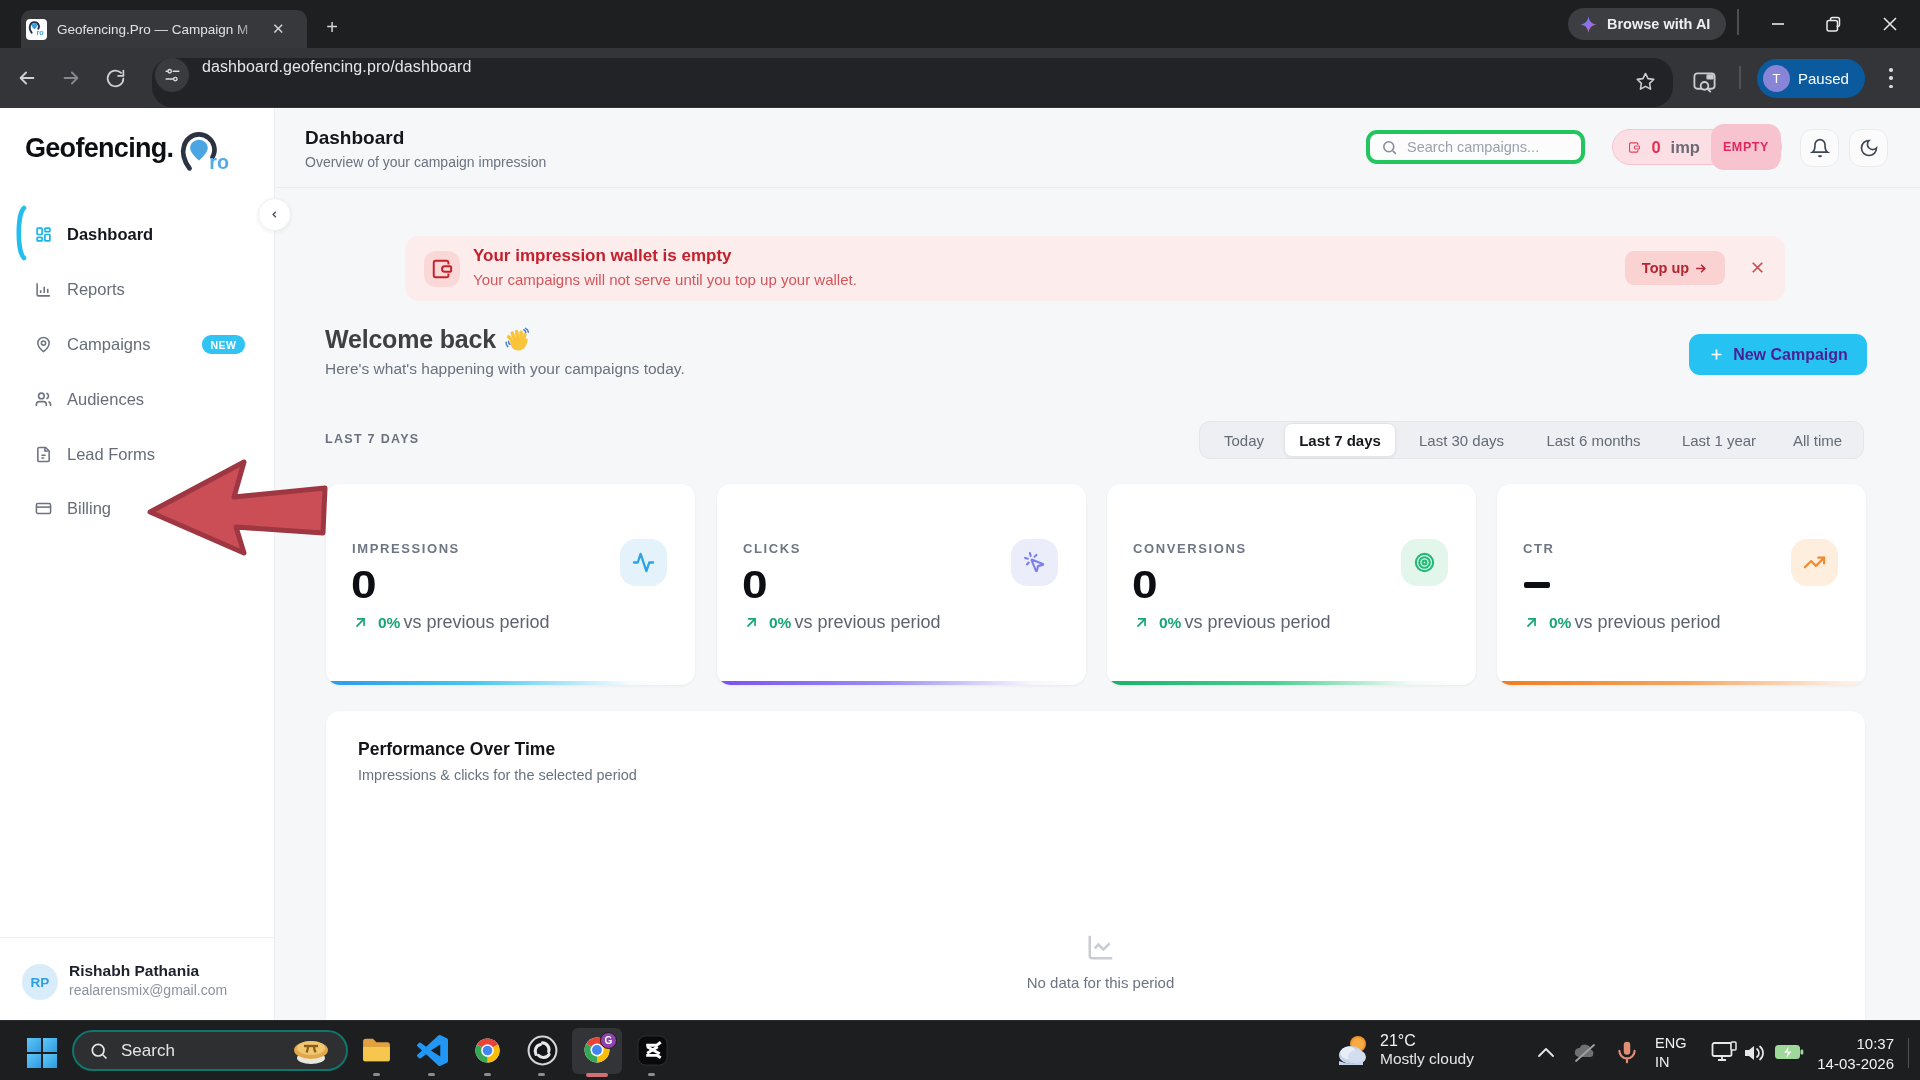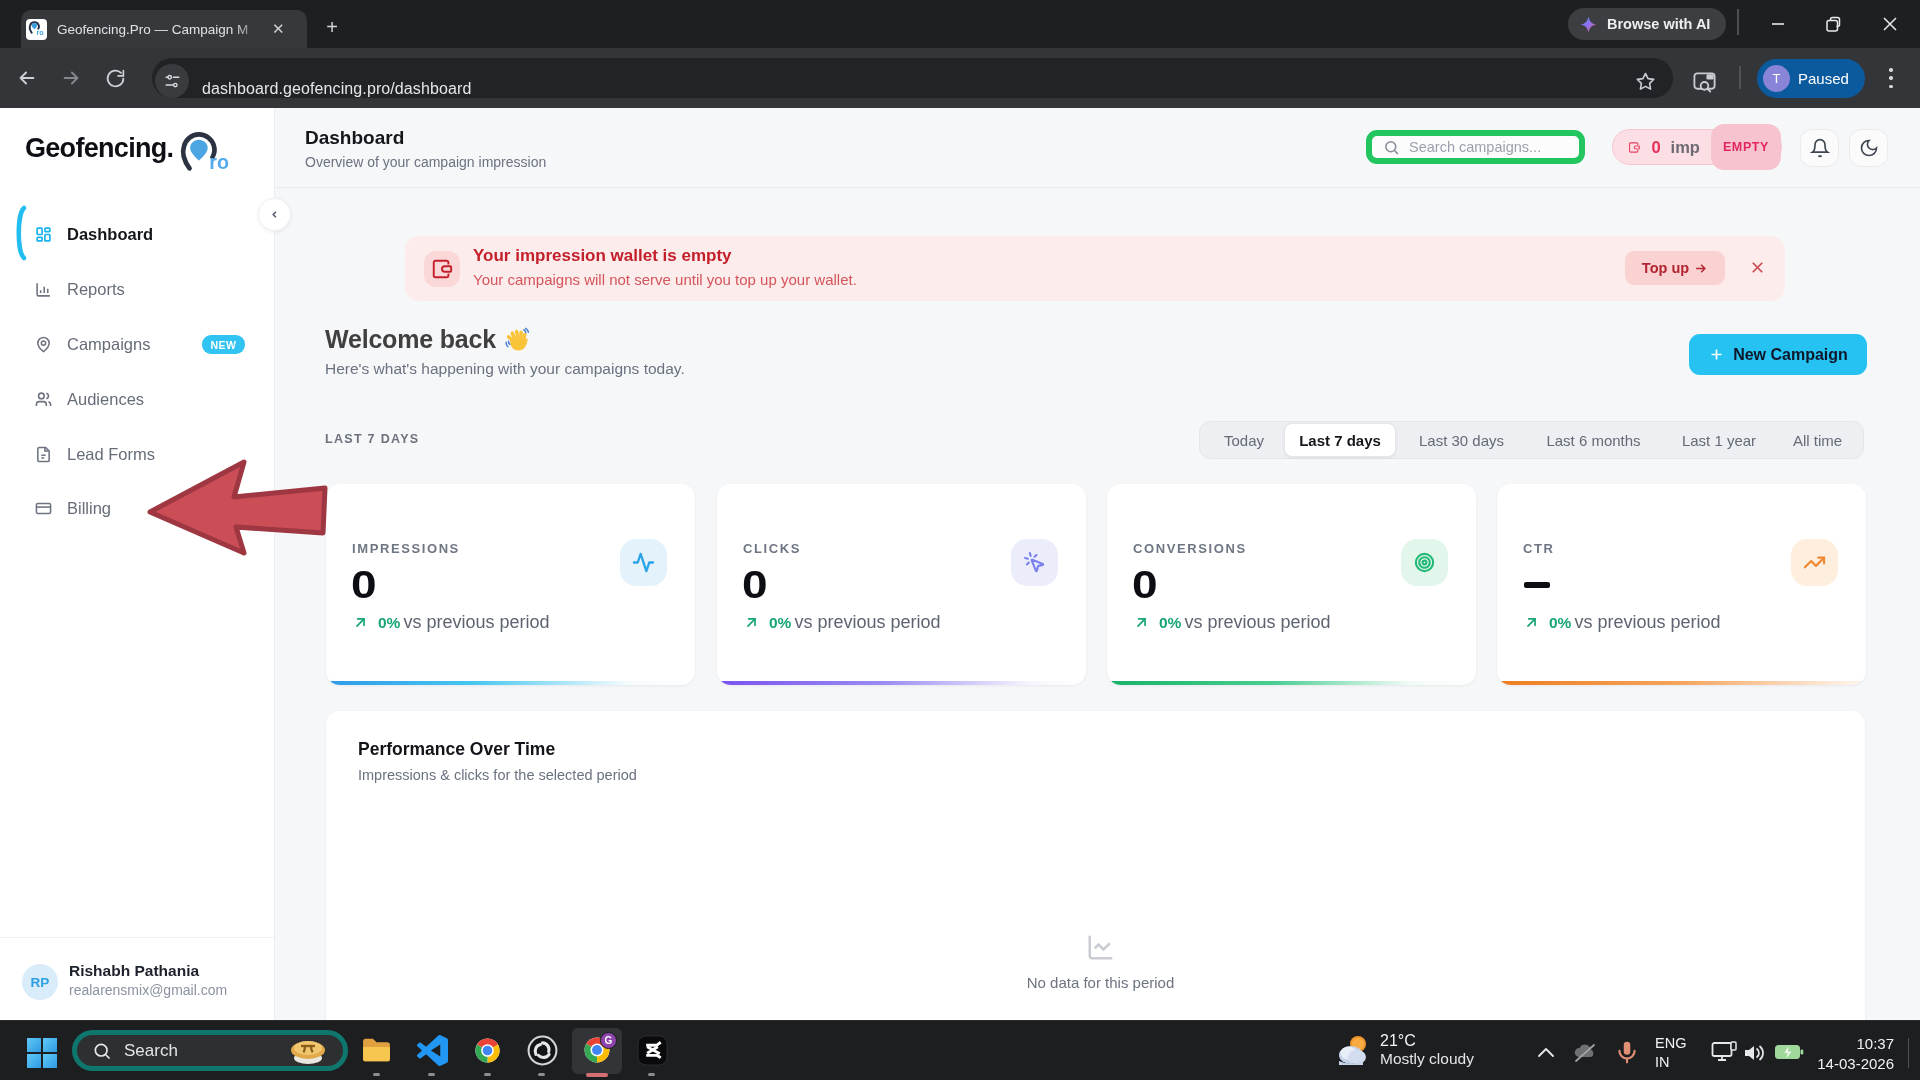--- a/index.html
+++ b/index.html
@@ -9,21 +9,21 @@
 #chrome{position:absolute;top:0;left:0;width:1920px;height:108px;background:#1e1f21}
 #toolbar{position:absolute;top:48px;left:0;width:1920px;height:60px;background:#343539}
 #tab{position:absolute;top:10px;left:21px;width:286px;height:38px;background:#37383c;border-radius:10px 10px 0 0;display:flex;align-items:center}
 #tab .fav{width:21px;height:21px;margin-left:5px;background:#fff;border-radius:4px;display:flex;align-items:center;justify-content:center}
 #tab .title{color:#dfe1e4;font-size:13.5px;margin-left:10px;white-space:nowrap;overflow:hidden;width:208px;-webkit-mask-image:linear-gradient(90deg,#000 85%,transparent)}
 #tab .x{color:#cfd1d4;font-size:15px;margin-left:7px}
 #newtab{position:absolute;top:18px;left:322px;width:20px;height:20px;color:#d2d4d7;font-size:20px;line-height:18px;text-align:center}
 #browseai{position:absolute;top:8px;left:1568px;width:158px;height:32px;background:#3c3e42;border-radius:16px;display:flex;align-items:center;color:#eceef0;font-weight:bold;font-size:14.5px}
 #winsep{position:absolute;top:9px;left:1737px;width:2px;height:26px;background:#4c4e52}
 .winbtn{position:absolute;top:10px;height:28px;width:28px;display:flex;align-items:center;justify-content:center}
-#urlbar{position:absolute;top:58px;left:152px;width:1521px;height:40px;background:#222327;border-radius:20px;display:flex;align-items:flex-end}
+#urlbar{position:absolute;top:58px;left:152px;width:1521px;height:49px;background:#222327;border-radius:20px;display:flex;align-items:flex-start}
 #tune{width:34px;height:34px;border-radius:50%;background:#393b3f;margin-left:3px;display:flex;align-items:center;justify-content:center}
 #urltext{color:#e4e6e9;font-size:16px;margin-left:13px;letter-spacing:.1px}
 #star{position:absolute;left:1635px;top:71px}
 #panelic{position:absolute;left:1692px;top:70px}
 #toolsep{position:absolute;left:1739px;top:66px;width:2px;height:23px;background:#505256}
 #paused{position:absolute;left:1757px;top:59px;width:108px;height:39px;border-radius:20px;background:#0b5a9e;display:flex;align-items:center}
 #paused .av{width:27px;height:27px;border-radius:50%;background:#8884d8;color:#fff;font-size:13px;display:flex;align-items:center;justify-content:center;margin-left:6px}
 #paused .tx{color:#fff;font-size:15px;margin-left:8px}
 #kebab{position:absolute;left:1884px;top:66px;width:14px;height:24px;display:flex;flex-direction:column;align-items:center;justify-content:space-between;padding:2px 0}
 #kebab i{width:3.5px;height:3.5px;border-radius:50%;background:#d8dadd}
@@ -38,38 +38,38 @@
 .nav.active .t{color:#14161c;font-weight:bold}
 #newbadge{position:absolute;left:202px;top:227px;width:43px;height:19px;background:#31c4f3;border-radius:9px;color:#fff;font-size:10.5px;font-weight:bold;letter-spacing:.5px;display:flex;align-items:center;justify-content:center}
 #sfoot{position:absolute;left:0;top:829px;width:274px;border-top:1px solid #eef0f2;height:88px}
 #sfoot .av{position:absolute;left:22px;top:26px;width:36px;height:36px;border-radius:50%;background:#d9ecf9;color:#2e9fe0;font-weight:bold;font-size:13.5px;display:flex;align-items:center;justify-content:center}
 #sfoot .nm{position:absolute;left:69px;top:24px;font-size:15.5px;font-weight:bold;color:#1c212b}
 #sfoot .em{position:absolute;left:69px;top:44px;font-size:14px;color:#8b93a0}
 
 #header{position:absolute;left:276px;top:0;width:1644px;height:80px;border-bottom:1px solid #e9ebee}
 #header .h1{position:absolute;left:29px;top:19px;font-size:19px;font-weight:bold;color:#14161b}
 #header .h2{position:absolute;left:29px;top:46px;font-size:14px;color:#6b7280}
-#hsearch{position:absolute;left:1090px;top:22px;width:219px;height:34px;background:#fcfcfd;border:6px solid #22c55e;border-radius:11px;display:flex;align-items:center}
+#hsearch{position:absolute;left:1090px;top:22px;width:219px;height:34px;background:#fcfcfd;border:4px solid #22c55e;border-radius:11px;display:flex;align-items:center}
 #hsearch .ph{color:#9aa1ac;font-size:14.5px;margin-left:9px}
 #imppill{position:absolute;left:1336px;top:21px;width:170px;height:36px;background:#fcdfe5;border:1px solid #f7c5d0;border-radius:18px;display:flex;align-items:center}
 #imppill .n{color:#e82e57;font-weight:bold;font-size:16.5px;margin-left:11px}
 #imppill .u{color:#6e6a74;font-weight:bold;font-size:16.5px;margin-left:10px}
 #imppill .badge{margin-left:11px;background:#f7c3cf;color:#e22760;font-size:12.5px;font-weight:bold;letter-spacing:.6px;border-radius:13px;padding:16px 12px}
 .hbtn{position:absolute;top:21px;width:39px;height:38px;background:#fbfbfc;border:1px solid #e9ebee;border-radius:12px;display:flex;align-items:center;justify-content:center}
 
 #content{position:absolute;left:276px;top:80px;width:1644px;height:837px}
 #alert{position:absolute;left:129px;top:48px;width:1380px;height:65px;background:#fdecec;border-radius:14px}
 #alert .ic{position:absolute;left:19px;top:15px;width:36px;height:36px;border-radius:12px;background:#fad8d8;display:flex;align-items:center;justify-content:center}
 #alert .t1{position:absolute;left:68px;top:10px;font-size:17px;font-weight:bold;color:#c3202c}
 #alert .t2{position:absolute;left:68px;top:35px;font-size:15px;color:#d4555c}
 #topup{position:absolute;left:1220px;top:15px;width:100px;height:34px;background:#fbd2d2;border-radius:9px;display:flex;align-items:center;justify-content:center;color:#b22532;font-size:14.5px;font-weight:bold}
 #alert .x{position:absolute;left:1343px;top:22px}
 #welcome{position:absolute;left:49px;top:137px;font-size:25px;font-weight:bold;color:#404040;letter-spacing:-.2px}
 #welcsub{position:absolute;left:49px;top:172px;font-size:15.5px;color:#6a7280}
-#newcamp{position:absolute;left:1413px;top:146px;width:178px;height:41px;background:#26c3f2;border-radius:11px;display:flex;align-items:center;justify-content:center;color:#0f172a;font-size:16px;font-weight:bold}
+#newcamp{position:absolute;left:1413px;top:146px;width:178px;height:41px;background:#26c3f2;border-radius:11px;display:flex;align-items:center;justify-content:center;color:#4c1d95;font-size:16px;font-weight:bold}
 #rangelabel{position:absolute;left:49px;top:244px;font-size:12.5px;font-weight:bold;color:#6b727d;letter-spacing:1.3px}
 #tabsbar{position:absolute;left:923px;top:233px;width:665px;height:38px;background:#edeff2;border:1px solid #e4e6ea;border-radius:11px;display:flex;align-items:center;padding-left:4px}
 .seg{font-size:15px;color:#646b77;text-align:center}
 .seg.on{background:#fff;border:1px solid #e3e5e9;border-radius:8px;box-shadow:0 1px 3px rgba(0,0,0,.06);color:#15171c;font-weight:bold;display:flex;align-items:center;justify-content:center}
 
 .card{position:absolute;top:296px;width:369px;height:201px;background:#fff;border-radius:14px;box-shadow:0 1px 3px rgba(16,24,40,.06);overflow:hidden}
 .card .lbl{position:absolute;left:26px;top:57px;font-size:13px;font-weight:bold;color:#6e7683;letter-spacing:1.6px}
 .card .ico{position:absolute;left:294px;top:55px;width:47px;height:47px;border-radius:16px;display:flex;align-items:center;justify-content:center}
 .card .val{position:absolute;left:25px;top:79px;font-size:39px;font-weight:bold;color:#0c0e13;transform:scaleX(1.18);transform-origin:left center}
 .card .delta{position:absolute;left:26px;top:128px;display:flex;align-items:center}
@@ -77,21 +77,21 @@
 .card .vs{color:#5d6470;font-size:18px;margin-left:3px}
 .card .strip{position:absolute;left:0;bottom:0;width:100%;height:4px}
 
 #perf{position:absolute;left:50px;top:523px;width:1539px;height:420px;background:#fff;border-radius:14px;box-shadow:0 1px 3px rgba(16,24,40,.06)}
 #perf .t1{position:absolute;left:32px;top:28px;font-size:17.5px;font-weight:bold;color:#12141a}
 #perf .t2{position:absolute;left:32px;top:56px;font-size:14.5px;color:#6a7280}
 #perf .empt{position:absolute;left:5px;top:221px;width:100%;text-align:center}
 #perf .empt .tx{font-size:15px;color:#6d7380;margin-top:8px}
 
 #taskbar{position:absolute;left:0;top:1020px;width:1920px;height:60px;background:#1d1e20;border-top:1px solid #2a2b2d}
-#tsearch{position:absolute;left:72px;top:9px;width:276px;height:41px;background:#2e2f31;border:5px solid #0f766e;border-radius:21px;display:flex;align-items:center}
+#tsearch{position:absolute;left:72px;top:9px;width:276px;height:41px;background:#2e2f31;border:2px solid #0f766e;border-radius:21px;display:flex;align-items:center}
 #tsearch .tx{color:#e3e4e6;font-size:17px;margin-left:12px}
 .tico{position:absolute;top:11px;width:36px;height:36px;display:flex;align-items:center;justify-content:center}
 .dot{position:absolute;top:52px;width:7px;height:3px;border-radius:2px;background:#8b8d90}
 #actchrome{position:absolute;left:572px;top:7px;width:50px;height:46px;background:#333437;border-radius:6px}
 #actdash{position:absolute;left:586px;top:52px;width:22px;height:3.5px;border-radius:2px;background:#d56f74}
 #weather{position:absolute;left:1336px;top:10px;display:flex;align-items:center}
 #weather .l1{color:#f2f3f4;font-size:16px}
 #weather .l2{color:#e4e5e7;font-size:15.5px}
 #clock{position:absolute;left:1808px;top:13px;text-align:right;width:86px;color:#f1f2f3;font-size:15px;line-height:19.5px}
 #showdesk{position:absolute;left:1908px;top:17px;width:1px;height:30px;background:#515254}

